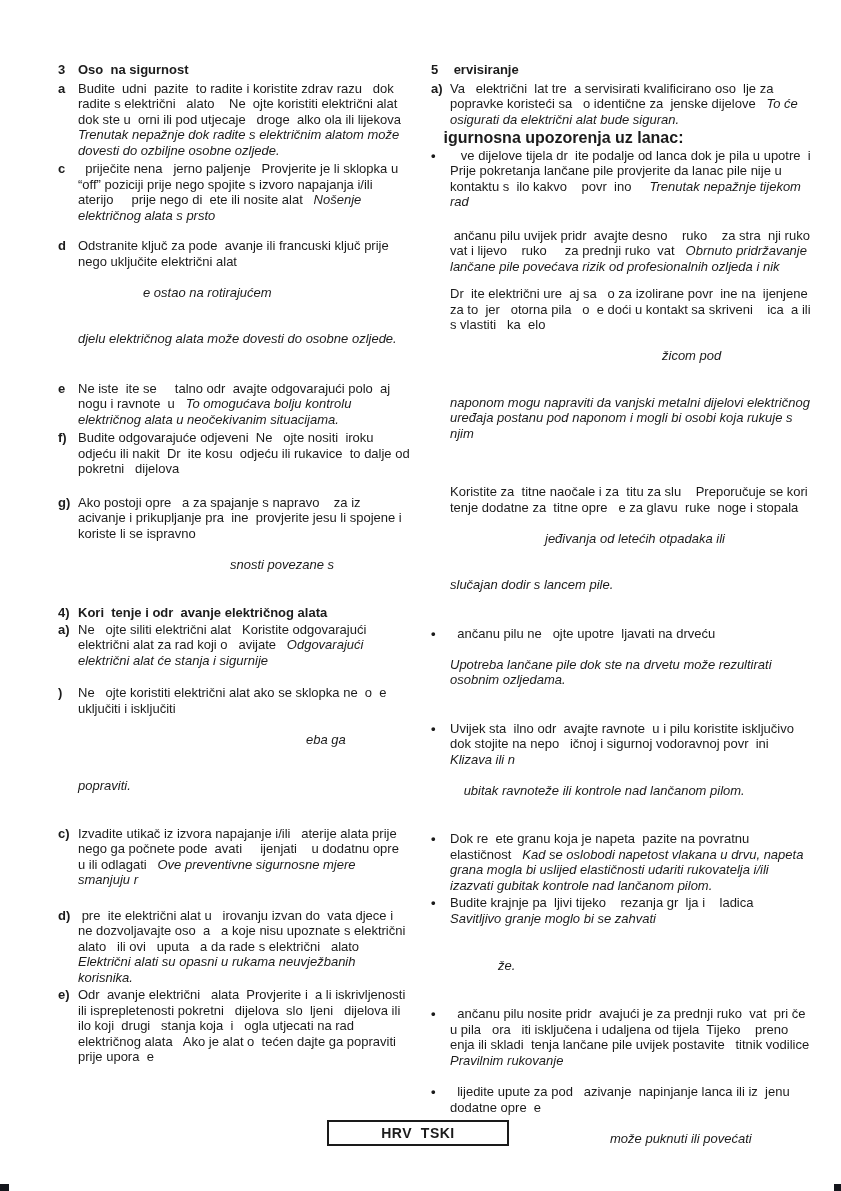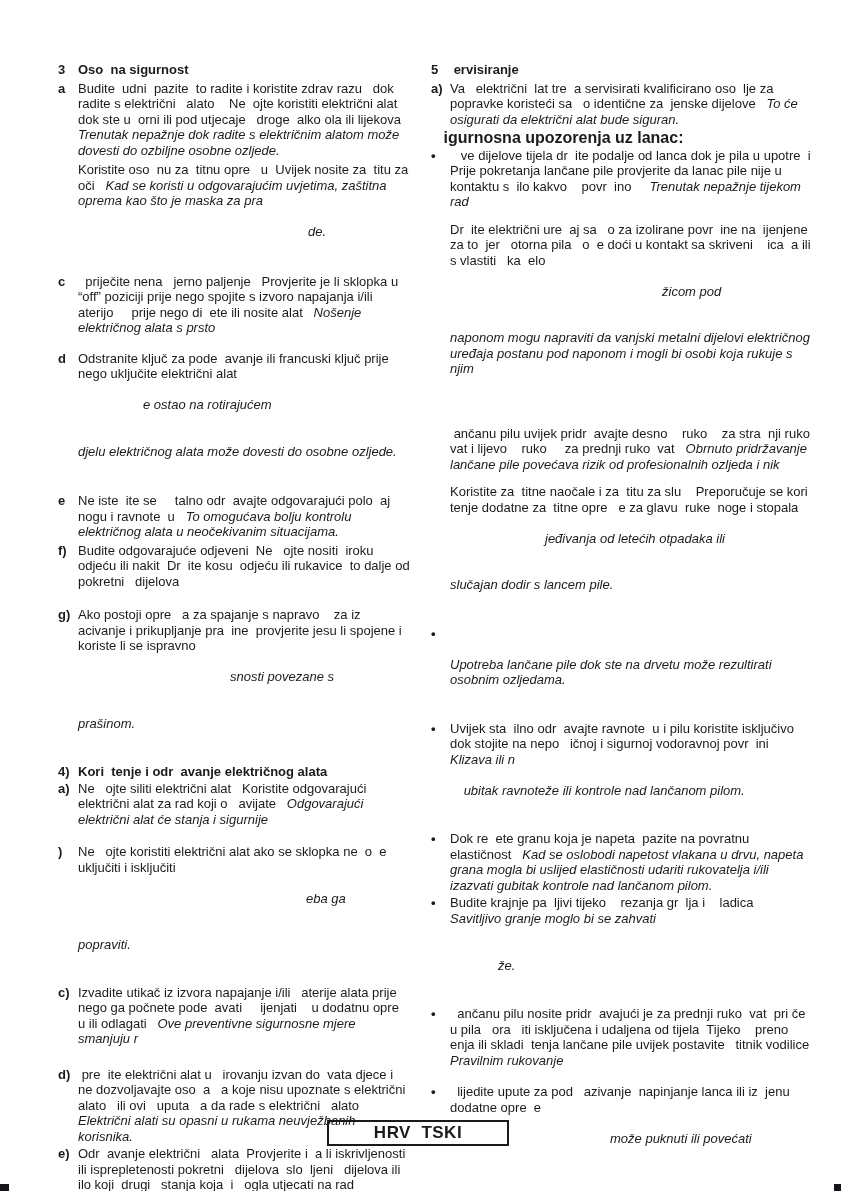--- a/index.html
+++ b/index.html
@@ -11,47 +11,41 @@
   .para{display:flex;font-size:13px;line-height:15.5px;white-space:pre-wrap}
   .lbl{flex:0 0 20px;font-weight:bold}
   .col-right .lbl{flex:0 0 19px}
   .txt{flex:1;min-width:0}
   .b{font-weight:normal}
   .i{font-style:italic;font-weight:normal}
   .head .txt,.head .lbl{font-weight:bold}
   .sub{font-weight:bold;font-size:16px;line-height:15.5px;margin-left:8px;white-space:pre-wrap}
   .frag{font-style:italic}
   .lang-box{position:absolute;left:327px;top:1120px;width:178px;height:22px;border:2px solid #1a1a1a;
-            display:flex;align-items:center;justify-content:center;font-weight:bold;font-size:17px;
+            display:flex;align-items:center;justify-content:center;font-weight:bold;font-size:14px;
             letter-spacing:.5px;white-space:pre}
   .mark{position:absolute;background:#14161c}
   .mark-bl{left:0;top:1184px;width:9px;height:7px}
   .mark-br{left:834px;top:1184px;width:7px;height:7px}
 </style>
 </head>
 <body>
 
 <div class="col col-left">
 
   <div class="para head">
     <span class="lbl">3</span>
     <div class="txt">Oso  na sigurnost</div>
   </div>
 
   <div class="para" style="margin-top:3px">
     <span class="lbl">a</span>
     <div class="txt"><span class="b">Budite  udni  pazite  to radite i koristite zdrav razu   dok radite s električni   alato    Ne  ojte koristiti električni alat dok ste u  orni ili pod utjecaje   droge  alko ola ili lijekova</span><span class="i">   Trenutak nepažnje dok radite s električnim alatom može dovesti do ozbiljne osobne ozljede.</span></div>
   </div>
 
-  <div class="para" style="margin-top:4px">
-    <span class="lbl"></span>
-    <div class="txt"><span class="b">Koristite oso  nu za  titnu opre   u  Uvijek nosite za  titu za oči</span><span class="i">   Kad se koristi u odgovarajućim uvjetima, zaštitna oprema kao što je maska za pra</span>
-      <div class="frag" style="margin-left:230px">de.</div>
-    </div>
-  </div>
 
   <div class="para" style="margin-top:3px">
     <span class="lbl">c</span>
     <div class="txt"><span class="b">  priječite nena   jerno paljenje   Provjerite je li sklopka u “off” poziciji prije nego spojite s izvoro napajanja i/ili   aterijo     prije nego di  ete ili nosite alat</span><span class="i">   Nošenje električnog alata s prsto</span></div>
   </div>
 
   <div class="para" style="margin-top:15px">
     <span class="lbl">d</span>
     <div class="txt"><span class="b">Odstranite ključ za pode  avanje ili francuski ključ prije nego uključite električni alat</span>
       <div class="frag" style="margin-left:65px">e ostao na rotirajućem</div>
@@ -66,21 +60,20 @@
 
   <div class="para" style="margin-top:3px">
     <span class="lbl">f)</span>
     <div class="txt"><span class="b">Budite odgovarajuće odjeveni  Ne   ojte nositi  iroku odjeću ili nakit  Dr  ite kosu  odjeću ili rukavice  to dalje od pokretni   dijelova</span></div>
   </div>
 
   <div class="para" style="margin-top:18px">
     <span class="lbl">g)</span>
     <div class="txt"><span class="b">Ako postoji opre   a za spajanje s napravo    za iz  acivanje i prikupljanje pra  ine  provjerite jesu li spojene i koriste li se ispravno</span>
       <div class="frag" style="margin-left:152px">snosti povezane s</div>
-      <div class="i">prašinom.</div>
     </div>
   </div>
 
   <div class="para head" style="margin-top:2px">
     <span class="lbl">4)</span>
     <div class="txt">Kori  tenje i odr  avanje električnog alata</div>
   </div>
 
   <div class="para" style="margin-top:1px">
     <span class="lbl">a)</span>
@@ -124,44 +117,44 @@
     <div class="txt"><span class="b">Va   električni  lat tre  a servisirati kvalificirano oso  lje za popravke koristeći sa   o identične za  jenske dijelove</span><span class="i">   To će osigurati da električni alat bude siguran.</span></div>
   </div>
 
   <div class="sub" style="margin-top:3px"> igurnosna upozorenja uz lanac:</div>
 
   <div class="para" style="margin-top:2px">
     <span class="lbl">•</span>
     <div class="txt"><span class="b">   ve dijelove tijela dr  ite podalje od lanca dok je pila u upotre  i   Prije pokretanja lančane pile provjerite da lanac pile nije u kontaktu s  ilo kakvo    povr  ino</span><span class="i">     Trenutak nepažnje tijekom rad</span></div>
   </div>
 
+  <div class="para" style="margin-top:18px">
+    <span class="lbl"></span>
+    <div class="txt"><span class="b"> ančanu pilu uvijek pridr  avajte desno    ruko    za stra  nji ruko  vat i lijevo    ruko     za prednji ruko  vat</span><span class="i">   Obrnuto pridržavanje lančane pile povećava rizik od profesionalnih ozljeda i nik</span></div>
+  </div>
+
   <div class="para" style="margin-top:12px">
     <span class="lbl"></span>
     <div class="txt"><span class="b">Dr  ite električni ure  aj sa   o za izolirane povr  ine na  ijenjene za to  jer   otorna pila   o  e doći u kontakt sa skriveni    ica  a ili s vlastiti   ka  elo</span>
       <div class="frag" style="margin-left:212px">žicom pod</div>
       <div class="i">naponom mogu napraviti da vanjski metalni dijelovi električnog uređaja postanu pod naponom i mogli bi osobi koja rukuje s njim</div>
     </div>
-  </div>
-
-  <div class="para" style="margin-top:18px">
-    <span class="lbl"></span>
-    <div class="txt"><span class="b"> ančanu pilu uvijek pridr  avajte desno    ruko    za stra  nji ruko  vat i lijevo    ruko     za prednji ruko  vat</span><span class="i">   Obrnuto pridržavanje lančane pile povećava rizik od profesionalnih ozljeda i nik</span></div>
   </div>
 
   <div class="para" style="margin-top:12px">
     <span class="lbl"></span>
     <div class="txt"><span class="b">Koristite za  titne naočale i za  titu za slu    Preporučuje se kori  tenje dodatne za  titne opre   e za glavu  ruke  noge i stopala</span>
       <div class="frag" style="margin-left:95px;margin-top:0">jeđivanja od letećih otpadaka ili</div>
       <div class="i">slučajan dodir s lancem pile.</div>
     </div>
   </div>
 
   <div class="para" style="margin-top:2px">
     <span class="lbl">•</span>
-    <div class="txt">
+    <div class="txt"><span class="b">  ančanu pilu ne   ojte upotre  ljavati na drveću</span>
       <div class="i">Upotreba lančane pile dok ste na drvetu može rezultirati osobnim ozljedama.</div>
     </div>
   </div>
 
   <div class="para" style="margin-top:2px">
     <span class="lbl">•</span>
     <div class="txt"><span class="b">Uvijek sta  ilno odr  avajte ravnote  u i pilu koristite isključivo dok stojite na nepo   ičnoj i sigurnoj vodoravnoj povr  ini</span><span class="i">   Klizava ili n</span>
       <div class="i" style="margin-left:10px"> ubitak ravnoteže ili kontrole nad lančanom pilom.</div>
     </div>
   </div>

